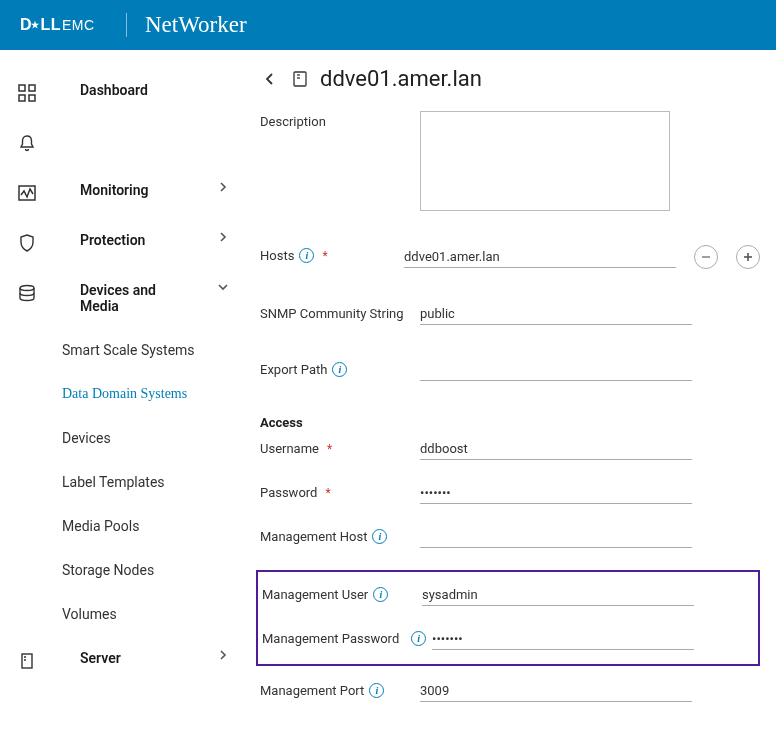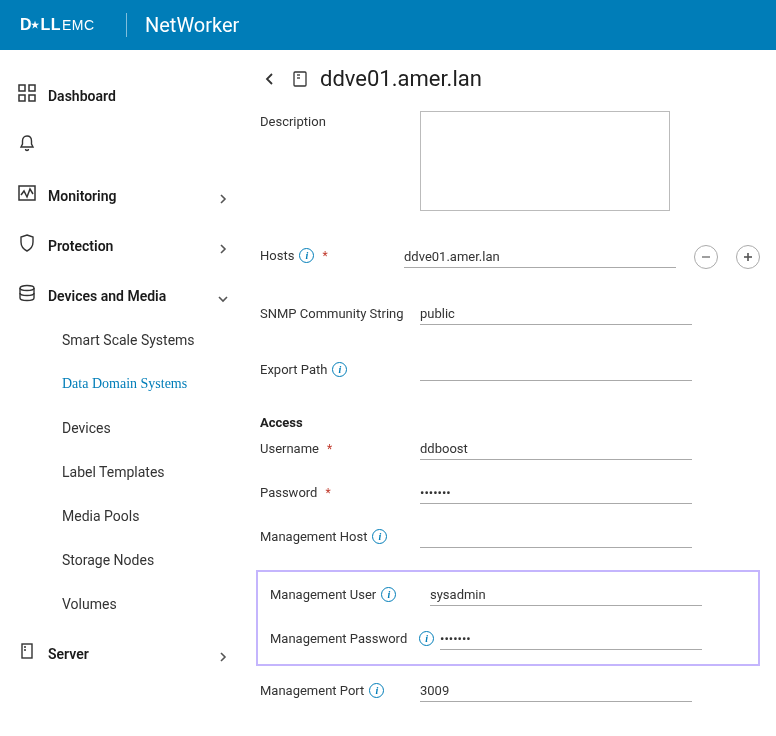--- a/index.html
+++ b/index.html
@@ -1,24 +1,24 @@
 <!DOCTYPE html>
 <html><head>
 <meta charset="utf-8">
 <style>
   * { box-sizing: border-box; margin: 0; padding: 0; }
   body { font-family: -apple-system, BlinkMacSystemFont, "Segoe UI", Roboto, Arial, sans-serif; font-size: 14px; color: #202020; background: #fff; width: 776px; }
   .topbar { background: #007db8; height: 50px; display: flex; align-items: center; padding: 0 20px; color: #fff; }
   .brand { font-size: 18px; letter-spacing: 0.5px; font-weight: 500;}
   .vdiv { width: 1px; height: 24px; background: rgba(255,255,255,0.5); margin: 0 18px; }
-  .product { font-size: 20px; font-weight: 400; }
+  .product { font-size: 23px; font-weight: 400; font-family: Liberation Serif, serif; }
 
   .layout { display: flex; height: 686px; }
   .sidebar { width: 240px; padding: 18px 4px 18px 10px; border-right: none; overflow-y:auto;}
-  .nav-item { display: flex; align-items: flex-end; padding: 14px 8px 14px 6px; cursor: pointer; }
+  .nav-item { display: flex; align-items: flex-start; padding: 14px 8px 14px 6px; cursor: pointer; gap: 32px; }
   .nav-icon { width: 22px; height: 22px; display:flex; align-items:center; justify-content:center; margin-right: 10px; color:#333; }
   .nav-label { flex: 1; font-weight: 600; font-size: 14px; color: #1a1a1a;}
   .chev { color: #555; }
   .subnav { margin-left: 0; }
   .sub-item { padding: 14px 8px 14px 52px; cursor: pointer; font-size: 14px; color: #333; }
   .sub-item.active { color: #007db8; font-family: Liberation Serif, serif; }
 
   .main { flex: 1; padding: 16px 16px 16px 20px; overflow-y:auto;}
   .titlebar { display: flex; align-items: center; gap: 10px; margin-bottom: 20px; }
   .back-btn { width: 20px; height: 20px; display:flex;align-items:center;justify-content:center; cursor:pointer;}
@@ -29,21 +29,21 @@
   .form-row.tight { margin-bottom: 22px;}
   .flabel { width: 160px; font-size: 13px; color: #333; display:flex; align-items:center; gap:5px; padding-top:3px;}
   .flabel .req { color: #c0392b; font-size: 12px; margin-left:3px;}
   .fcontrol { flex: 1; position: relative; display:flex; align-items:flex-end;}
   textarea.desc { width: 250px; height: 100px; border: 1px solid #bbb; padding: 6px; font-family:inherit; font-size:13px; resize:none;}
   .underline-input { border: none; border-bottom: 1px solid #aaa; padding: 3px 0; width: 272px; font-size: 13px; font-family:inherit; outline:none; background:transparent; color:#333;}
   .host-row { display:flex; align-items:center; gap:18px; }
   .circ-btn { width:24px;height:24px;border-radius:50%; border:1px solid #aaa; display:flex;align-items:center;justify-content:center; cursor:pointer; color:#555; background:#fff;}
   .info-icon { width:15px; height:15px; border:1.3px solid #007db8; border-radius:50%; display:inline-flex;align-items:center;justify-content:center; font-size:10px; color:#007db8; font-style: italic; font-family: Georgia, serif; font-weight: bold;}
   .section-h { font-size: 13px; font-weight: 700; color:#202020; margin-bottom: 8px;}
-  .highlight-box { border: 2px solid #c4b5fd; padding: 12px 12px 4px 12px; margin: 2px 0 14px -4px;}
+  .highlight-box { border: 2px solid #4c1d95; padding: 12px 12px 4px 4px; margin: 2px 0 14px -4px;}
   svg { display:block; }
 </style>
 </head>
 <body>
 
 <div class="topbar">
   <span class="brand">
     <svg width="88" height="18" viewBox="0 0 88 18">
         <text x="0" y="14" fill="#fff" font-size="16" font-weight="600" font-family="Arial">D</text>
         <text x="10" y="14" fill="#fff" font-size="16" font-weight="600" font-family="Arial" letter-spacing="0.5">⋆LL</text>

